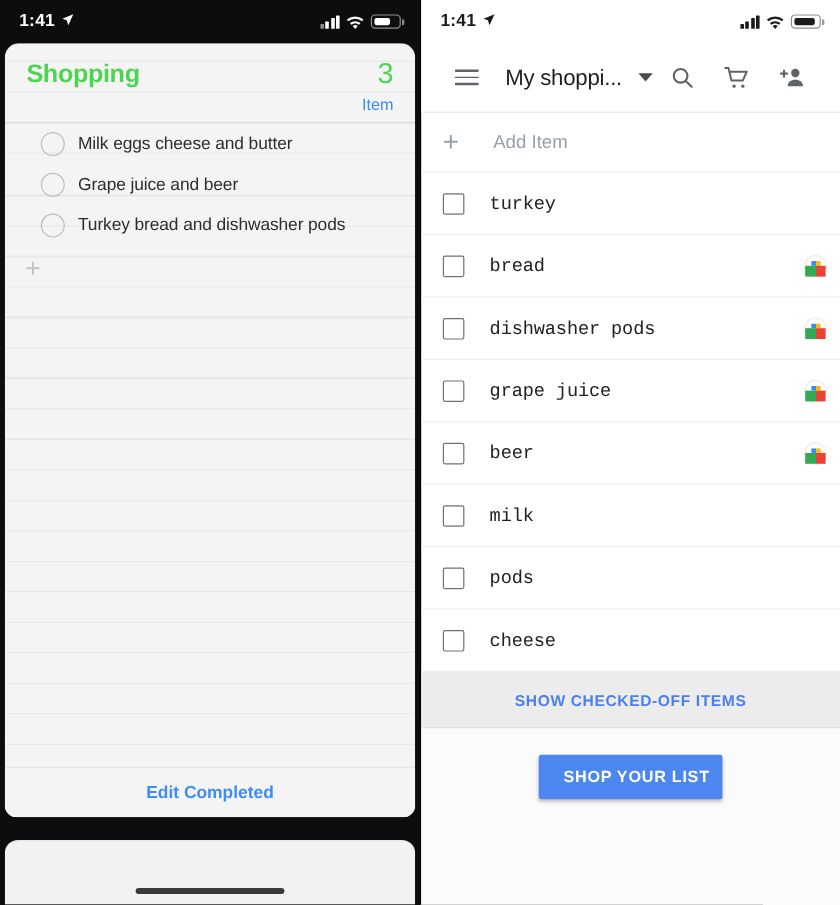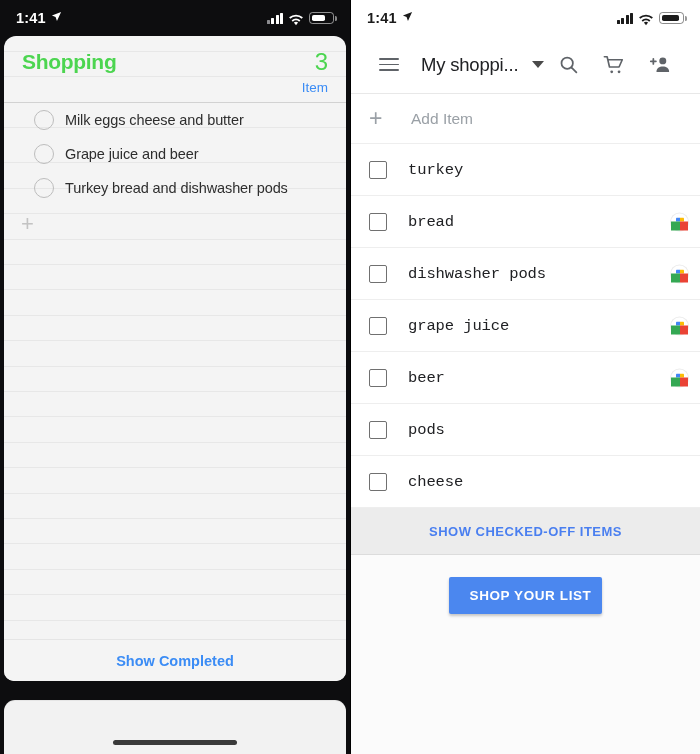--- a/index.html
+++ b/index.html
@@ -284,21 +284,21 @@
         <div class="rem-row">
           <span class="rem-circle"></span>
           <span class="rem-text">Turkey bread and dishwasher pods</span>
         </div>
 
         <div class="rem-plus-row">
           <span class="rem-plus">+</span>
         </div>
       </div>
 
-      <div class="show-completed">Show Completed</div>
+      <div class="show-completed">Edit Completed</div>
     </div>
 
     <div class="left-next-card">
       <div class="home-bar"></div>
     </div>
   </div>
 
   <div class="right-panel">
 
     <div class="and-statusbar">
@@ -405,20 +405,24 @@
       <div class="k-row">
         <span class="k-check"></span>
         <span class="k-label">beer</span>
         <span class="k-avatar">
             <em></em>
             <i></i>
             <b></b>
           </span>
       </div>
 
+      <div class="k-row">
+        <span class="k-check"></span>
+        <span class="k-label">milk</span>
+      </div>
 
       <div class="k-row">
         <span class="k-check"></span>
         <span class="k-label">pods</span>
       </div>
 
       <div class="k-row">
         <span class="k-check"></span>
         <span class="k-label">cheese</span>
       </div>

